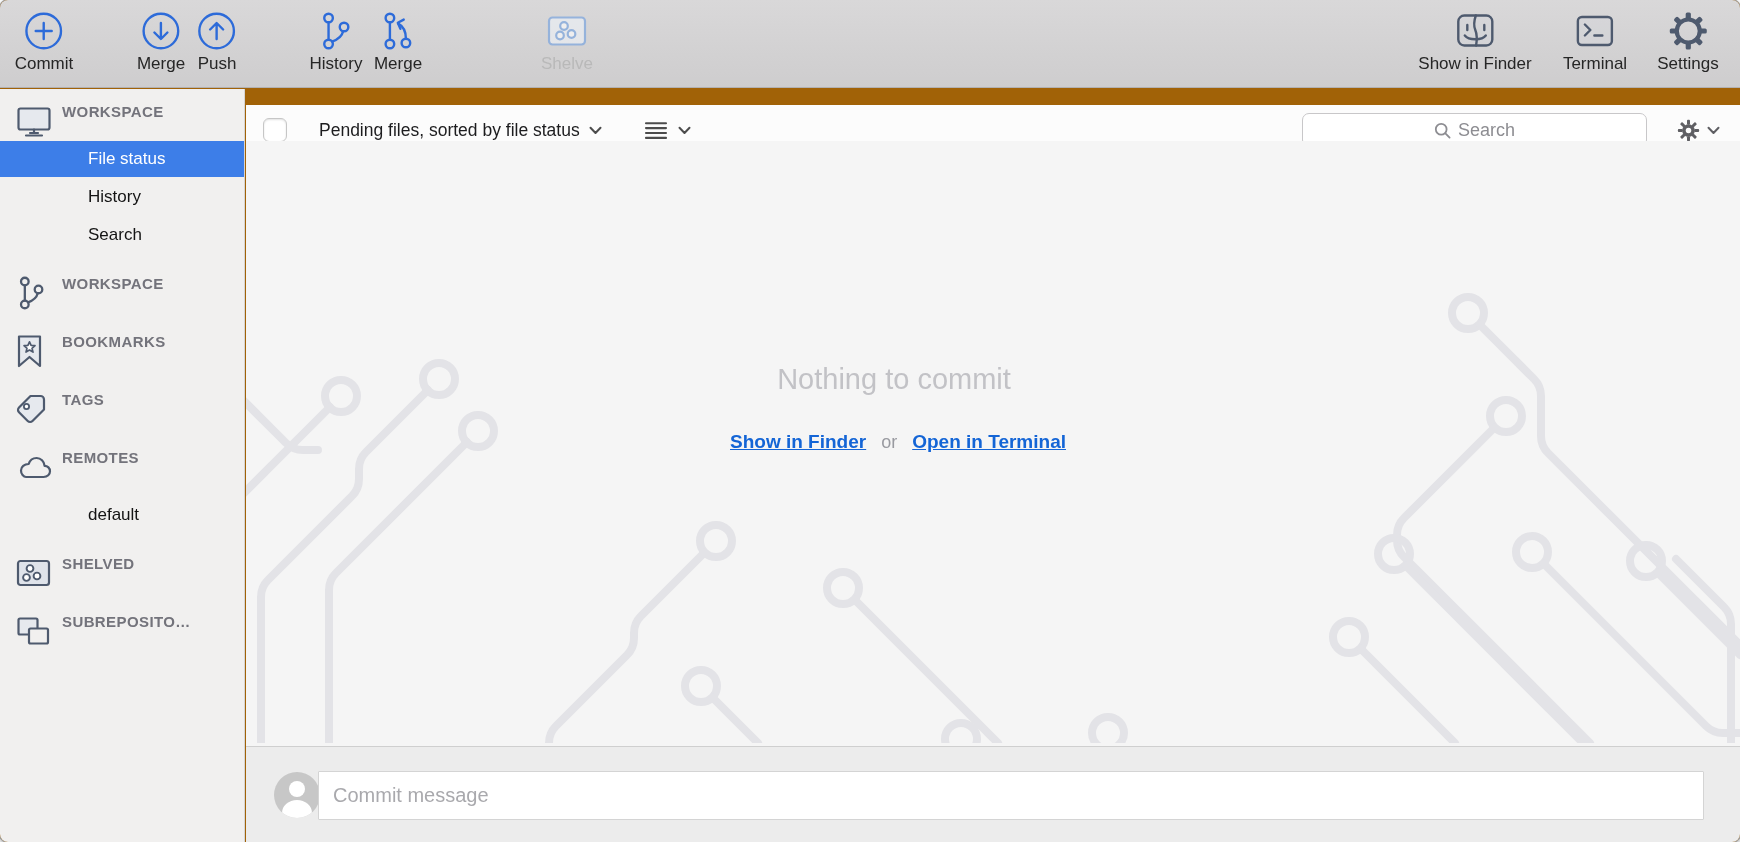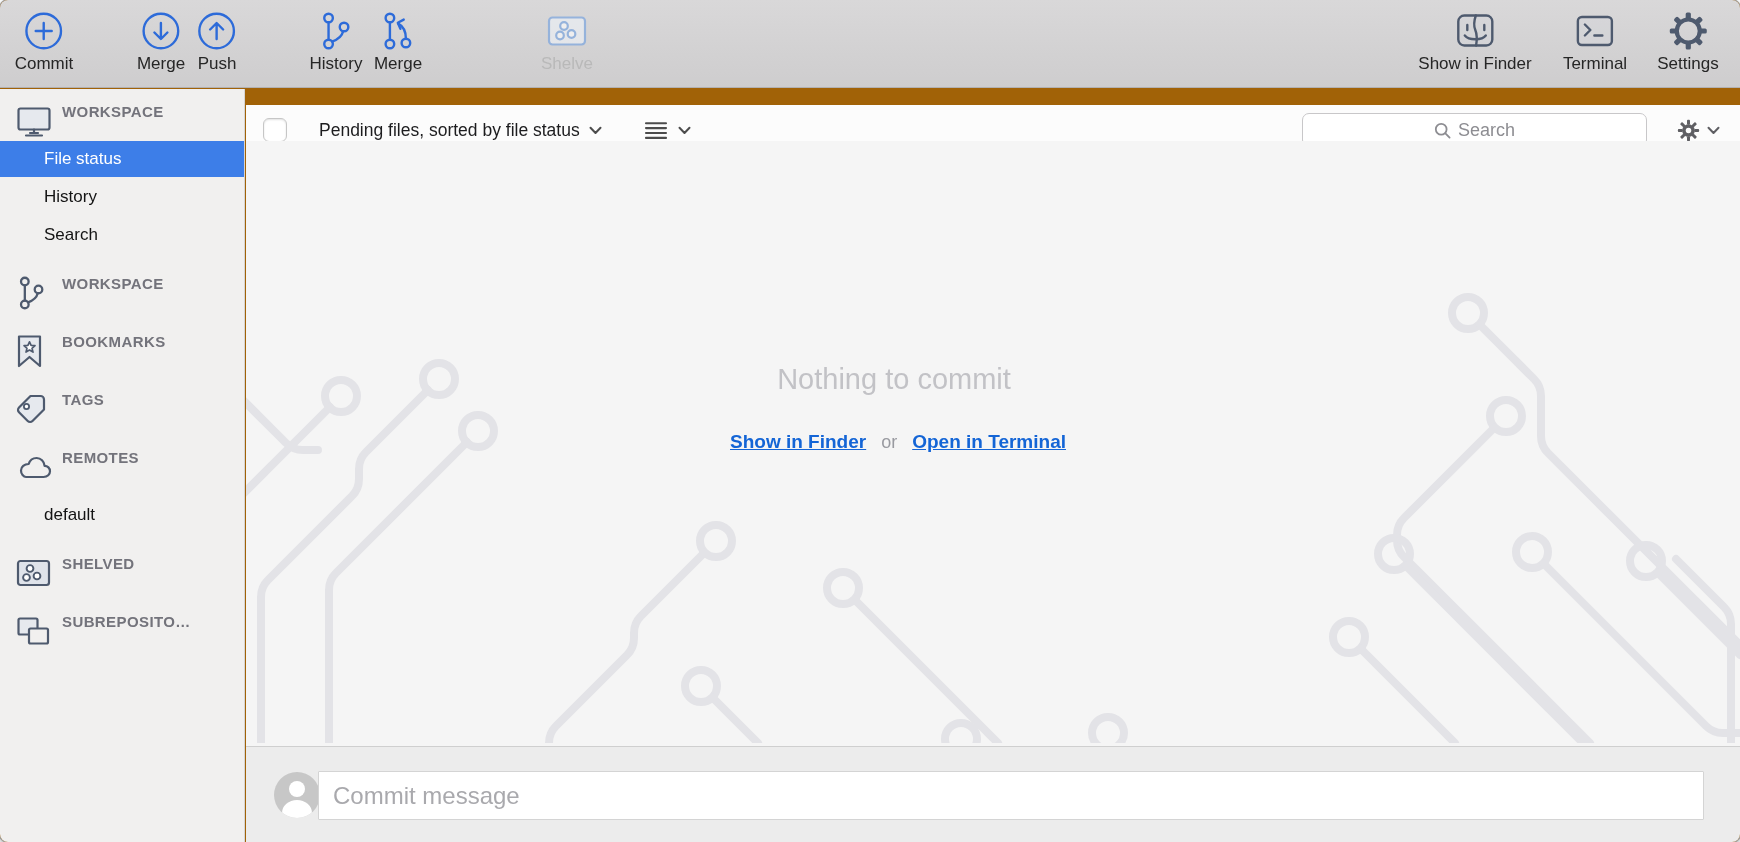--- a/index.html
+++ b/index.html
@@ -31,21 +31,21 @@
     background:#f1f0ef;border-right:1px solid #d5d4d4;padding-top:14px;
   }
   .side-header{display:flex;height:36px;margin-top:22px;}
   .side-header.first{margin-top:0;}
   .side-ic{width:44px;margin-left:16px;display:flex;align-items:center;justify-content:flex-start;}
   .side-label{
     font-size:15px;font-weight:600;color:#73737b;letter-spacing:.4px;
     margin-left:2px;white-space:nowrap;overflow:hidden;max-width:168px;text-overflow:clip;
   }
   .side-item{
-    height:36px;display:flex;align-items:center;padding-left:44px;
+    height:36px;display:flex;align-items:center;padding-left:88px;
     font-size:17px;color:#141414;margin-top:2px;
   }
   .side-item.selected{background:#3d7ee8;color:#ffffff;}
   .side-item.indent-gap{margin-top:12px;}
   
   .main{position:absolute;left:246px;top:89px;right:0;bottom:0;}
   .filter-bar{
     position:absolute;left:0;top:16px;right:0;height:51px;background:#fcfcfc;
     border-bottom:1px solid #dadada;display:flex;align-items:center;
   }
@@ -84,21 +84,21 @@
   .avatar{
     position:absolute;left:28px;top:25px;width:46px;height:46px;border-radius:50%;
     background:#c7c7c7;overflow:hidden;
   }
   .avatar .head{position:absolute;left:15px;top:9px;width:16px;height:16px;border-radius:50%;background:#ffffff;}
   .avatar .body{position:absolute;left:8px;top:28px;width:30px;height:26px;border-radius:50%;background:#ffffff;}
   .commit-input{
     position:absolute;left:72px;top:24px;width:1386px;height:49px;
     border:1px solid #d4d4d4;border-radius:1px;background:#ffffff;
     font-family:"Liberation Sans","DejaVu Sans",sans-serif;
-    font-size:24px;color:#333;padding:0 14px;outline:none;
+    font-size:20px;color:#333;padding:0 14px;outline:none;
   }
   .commit-input::placeholder{color:#a9a9ad;opacity:1;}
   svg{display:block;}
 </style>
 </head>
 <body>
 
 <div class="window">
 
   <div class="toolbar">

